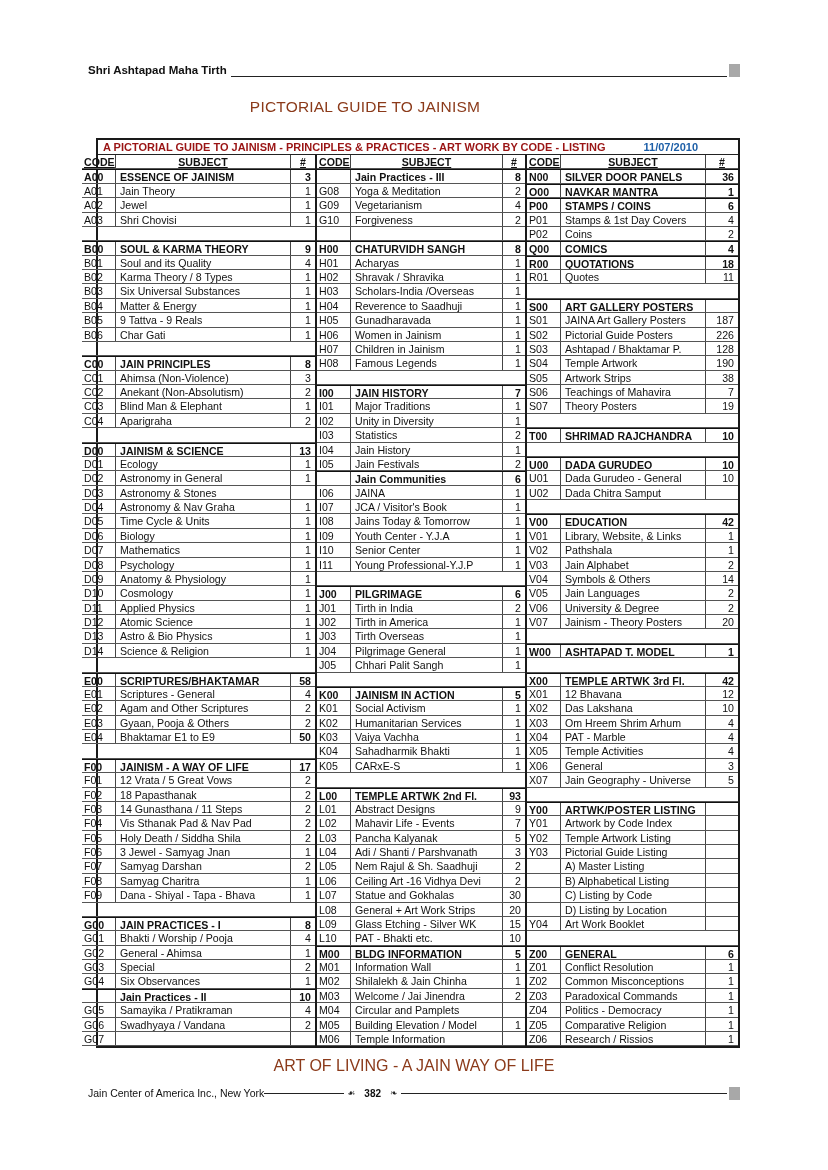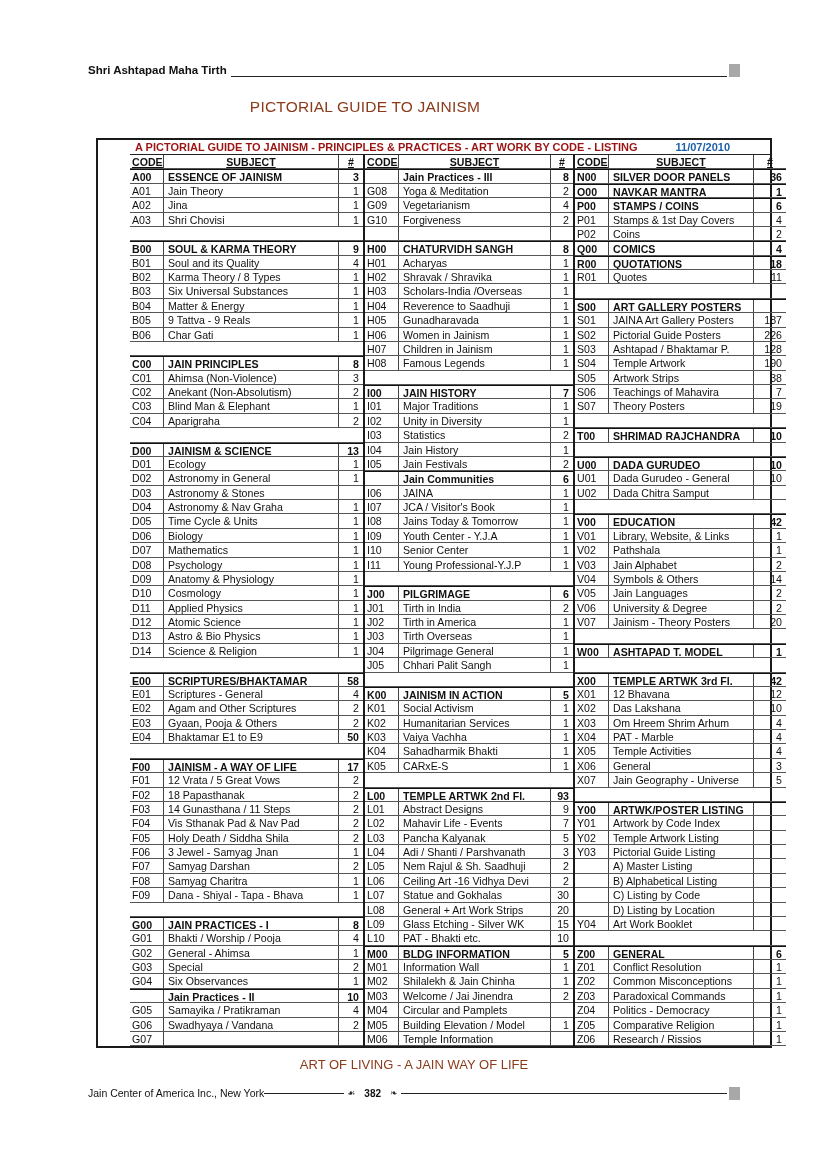--- a/index.html
+++ b/index.html
@@ -6,43 +6,43 @@
   body { width: 828px; height: 1170px; position: relative; overflow: hidden;
          font-family: "Liberation Sans", sans-serif; color: #111; }
   .running-head { position: absolute; left: 88px; top: 64px; width: 652px; height: 16px;
                   display: flex; }
   .running-head .ttl { font-size: 11.5px; font-weight: bold; white-space: nowrap; }
   .running-head .rule { flex: 1; border-bottom: 1.3px solid #222; margin: 0 2px 3px 4px; }
   .corner-box { width: 11px; height: 13px; background: #a8a8a8; }
   .page-title { position: absolute; left: 0; width: 730px; top: 98px; text-align: center;
                 font-size: 15.5px; color: #8b3a1a; letter-spacing: 0.2px; }
   .table-wrap { position: absolute; left: 96px; top: 138px; width: 640px;
-                border: 2px solid #1a1a1a; background: #fff; padding-left: 32px; }
+                border: 2px solid #1a1a1a; background: #fff; }
   .banner { height: 14px; border-bottom: 1.5px solid #222; display: flex; align-items: center;
             font-size: 11px; font-weight: bold; }
   .banner .b-title { color: #9a1414; padding-left: 5px; white-space: nowrap; }
   .banner .b-date { color: #1d5fa8; margin-left: auto; padding-right: 40px; }
-  .cols { display: flex; }
+  .cols { display: flex; justify-content: flex-end; }
   .col { display: flex; flex-direction: column; }
   .col + .col { border-left: 2px solid #1a1a1a; }
   .row { display: flex; height: 14.38px; font-size: 10.6px; line-height: 14.38px;
          border-bottom: 1px solid #555; box-sizing: border-box; white-space: nowrap; overflow: hidden; }
   .row .c { box-sizing: border-box; width: 34px; padding-left: 2px; border-right: 1px solid #444; }
   .row .s { box-sizing: border-box; padding-left: 4px; border-right: 1px solid #444; overflow: hidden; }
   .row .n { box-sizing: border-box; text-align: right; padding-right: 4px; }
   .row.head { font-weight: bold; }
   .row.head .s, .row.head .n { text-align: center; padding: 0; }
   .row.head span span, .row.head .c { text-decoration: underline; }
   .row.bold { font-weight: bold; border-top: 1.5px solid #111; }
   .row.blank .c, .row.blank .s { border-right-color: transparent; }
   .col1 .s { width: 175px; } .col1 .n { width: 24px; }
   .col2 .s { width: 152px; } .col2 .n { width: 22px; }
   .col3 .s { width: 145px; } .col3 .n { width: 32px; }
   .bottom-title { position: absolute; left: 0; width: 828px; top: 1057px; text-align: center;
-                  font-size: 13px; color: #8b3a1a; }
+                  font-size: 16px; color: #8b3a1a; }
   .footer { position: absolute; left: 88px; top: 1085px; width: 652px; height: 16px;
             display: flex; align-items: center; }
   .footer .org { font-size: 10.5px; font-weight: normal; white-space: nowrap; }
   .footer .rule { height: 0; border-bottom: 1.3px solid #222; }
   .footer .r1 { width: 80px; }
   .footer .r2 { flex: 1; margin-right: 2px; }
   .footer .orn { font-size: 9px; margin: 0 3px; color: #222; }
   .footer .pg { font-size: 10px; font-weight: bold; margin: 0 6px; }
 </style>
 </head>
@@ -73,21 +73,21 @@
           <span class="s">ESSENCE OF JAINISM</span>
           <span class="n">3</span>
         </div>
         <div class="row">
           <span class="c">A01</span>
           <span class="s">Jain Theory</span>
           <span class="n">1</span>
         </div>
         <div class="row">
           <span class="c">A02</span>
-          <span class="s">Jina</span>
+          <span class="s">Jewel</span>
           <span class="n">1</span>
         </div>
         <div class="row">
           <span class="c">A03</span>
           <span class="s">Shri Chovisi</span>
           <span class="n">1</span>
         </div>
         <div class="row blank">
           <span class="c"></span>
           <span class="s"></span>

